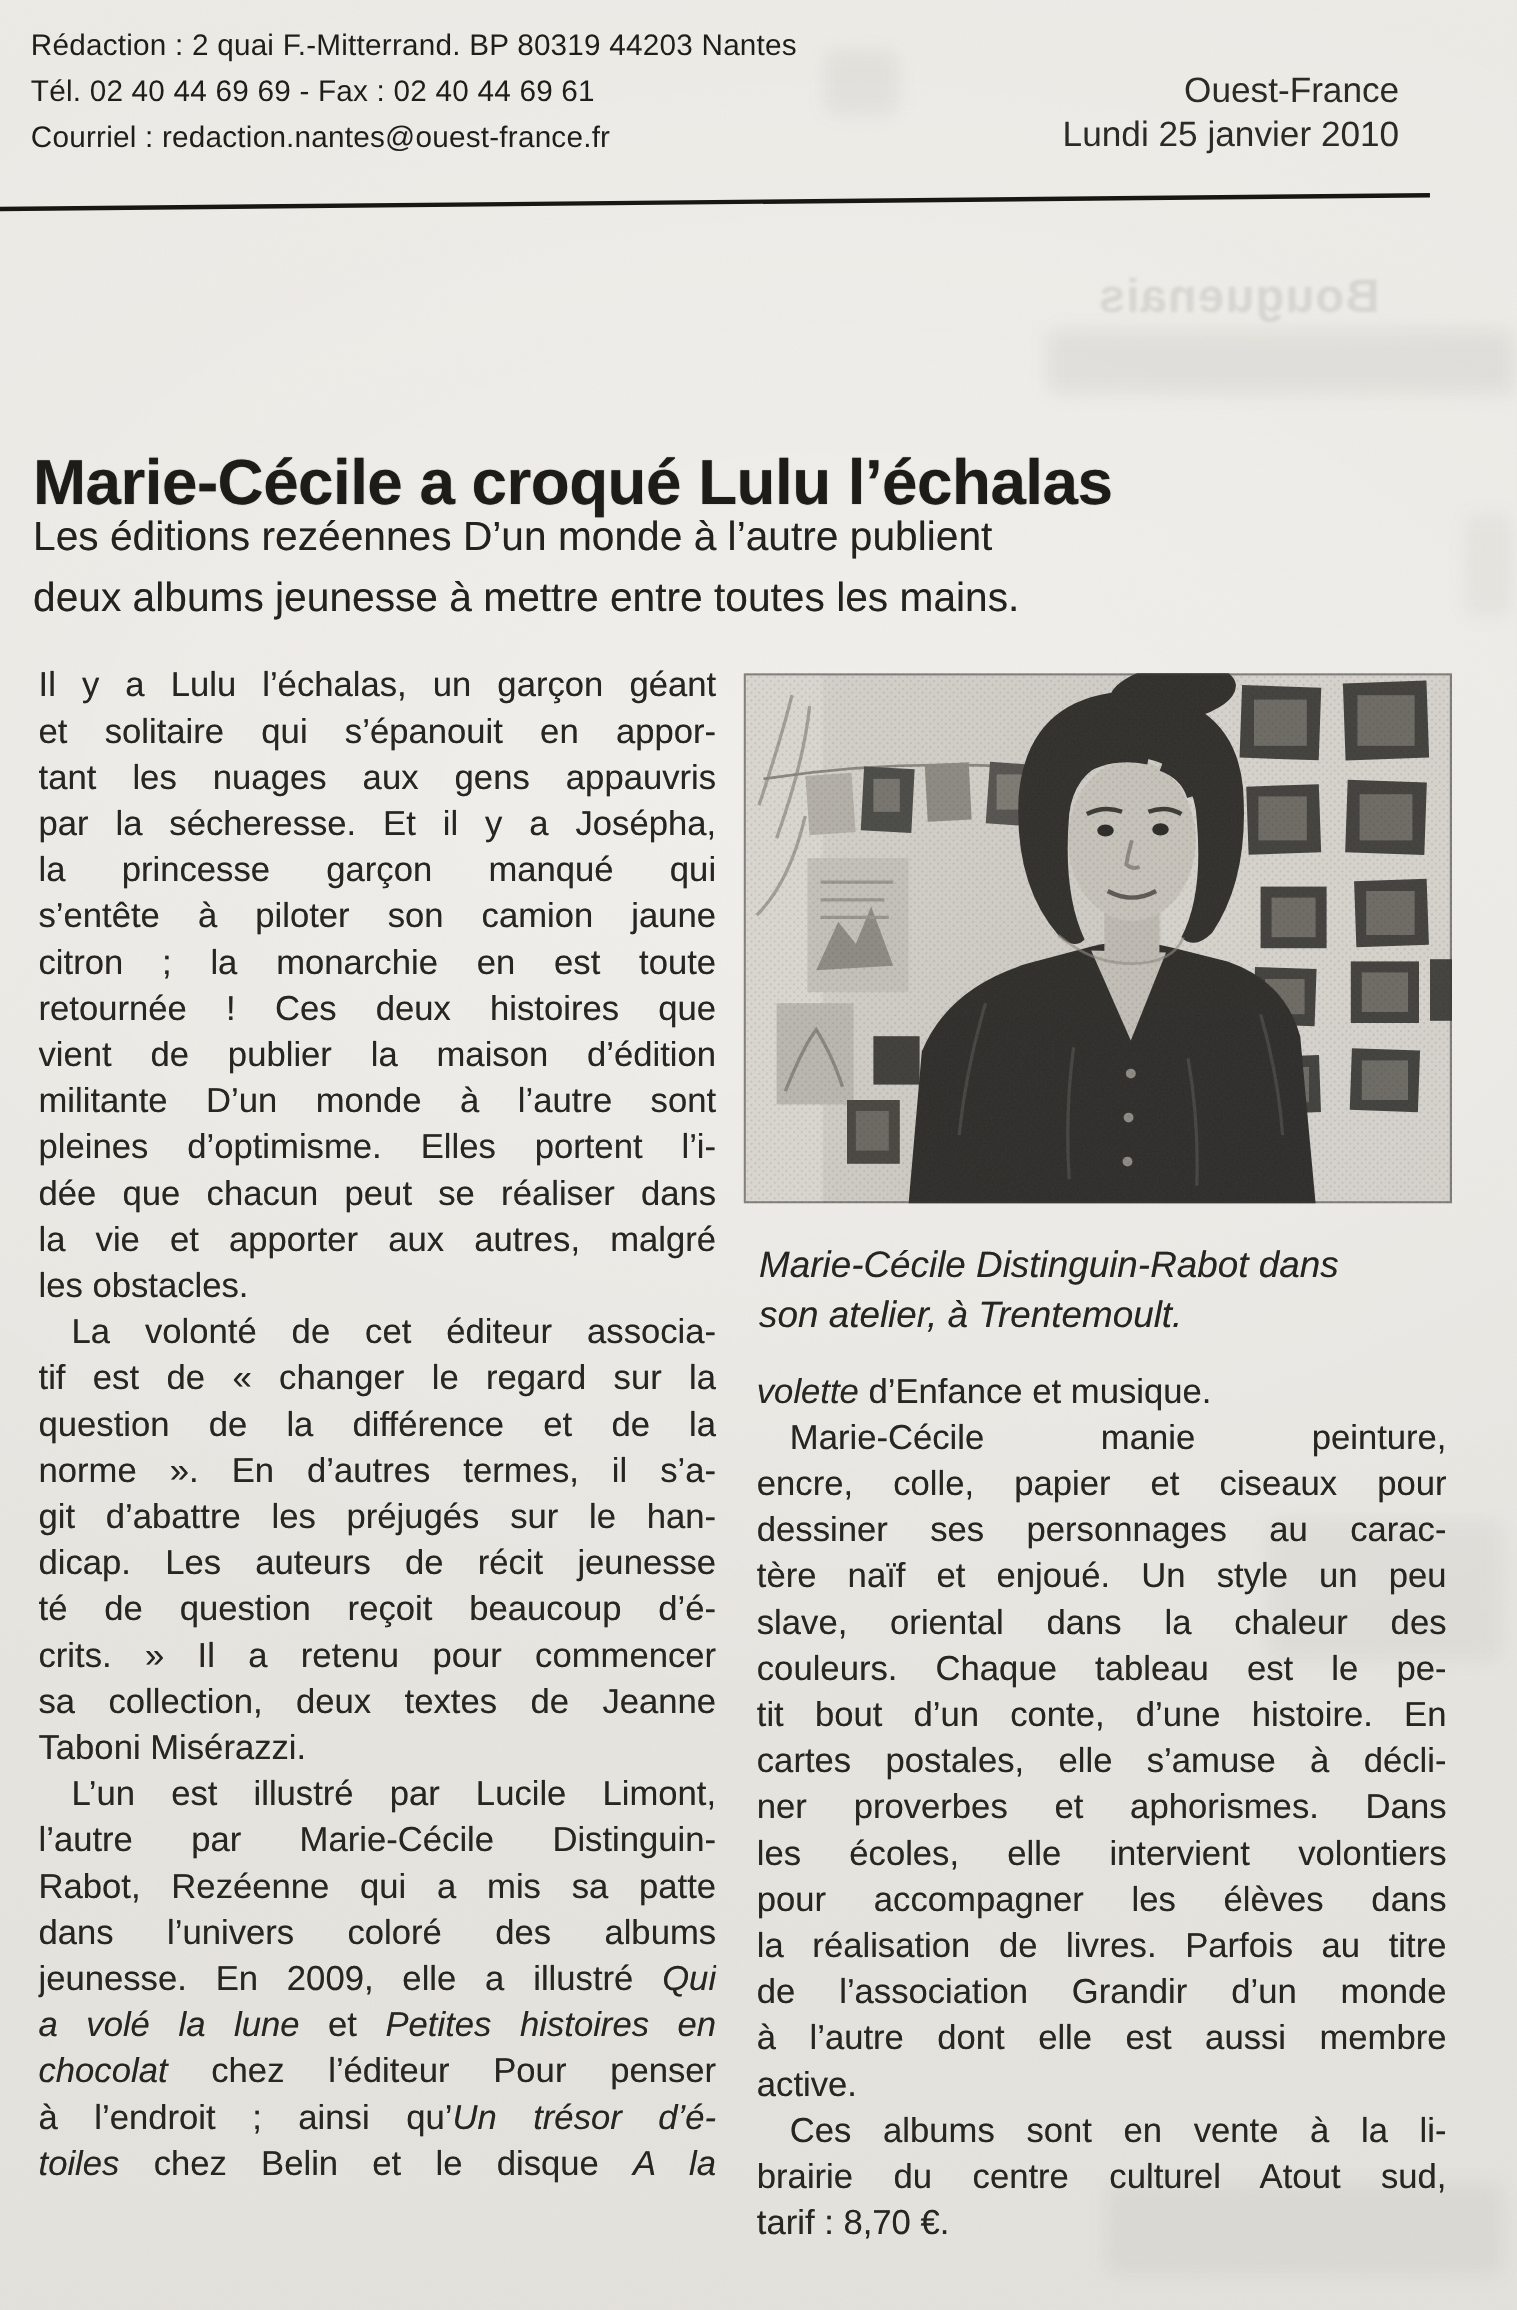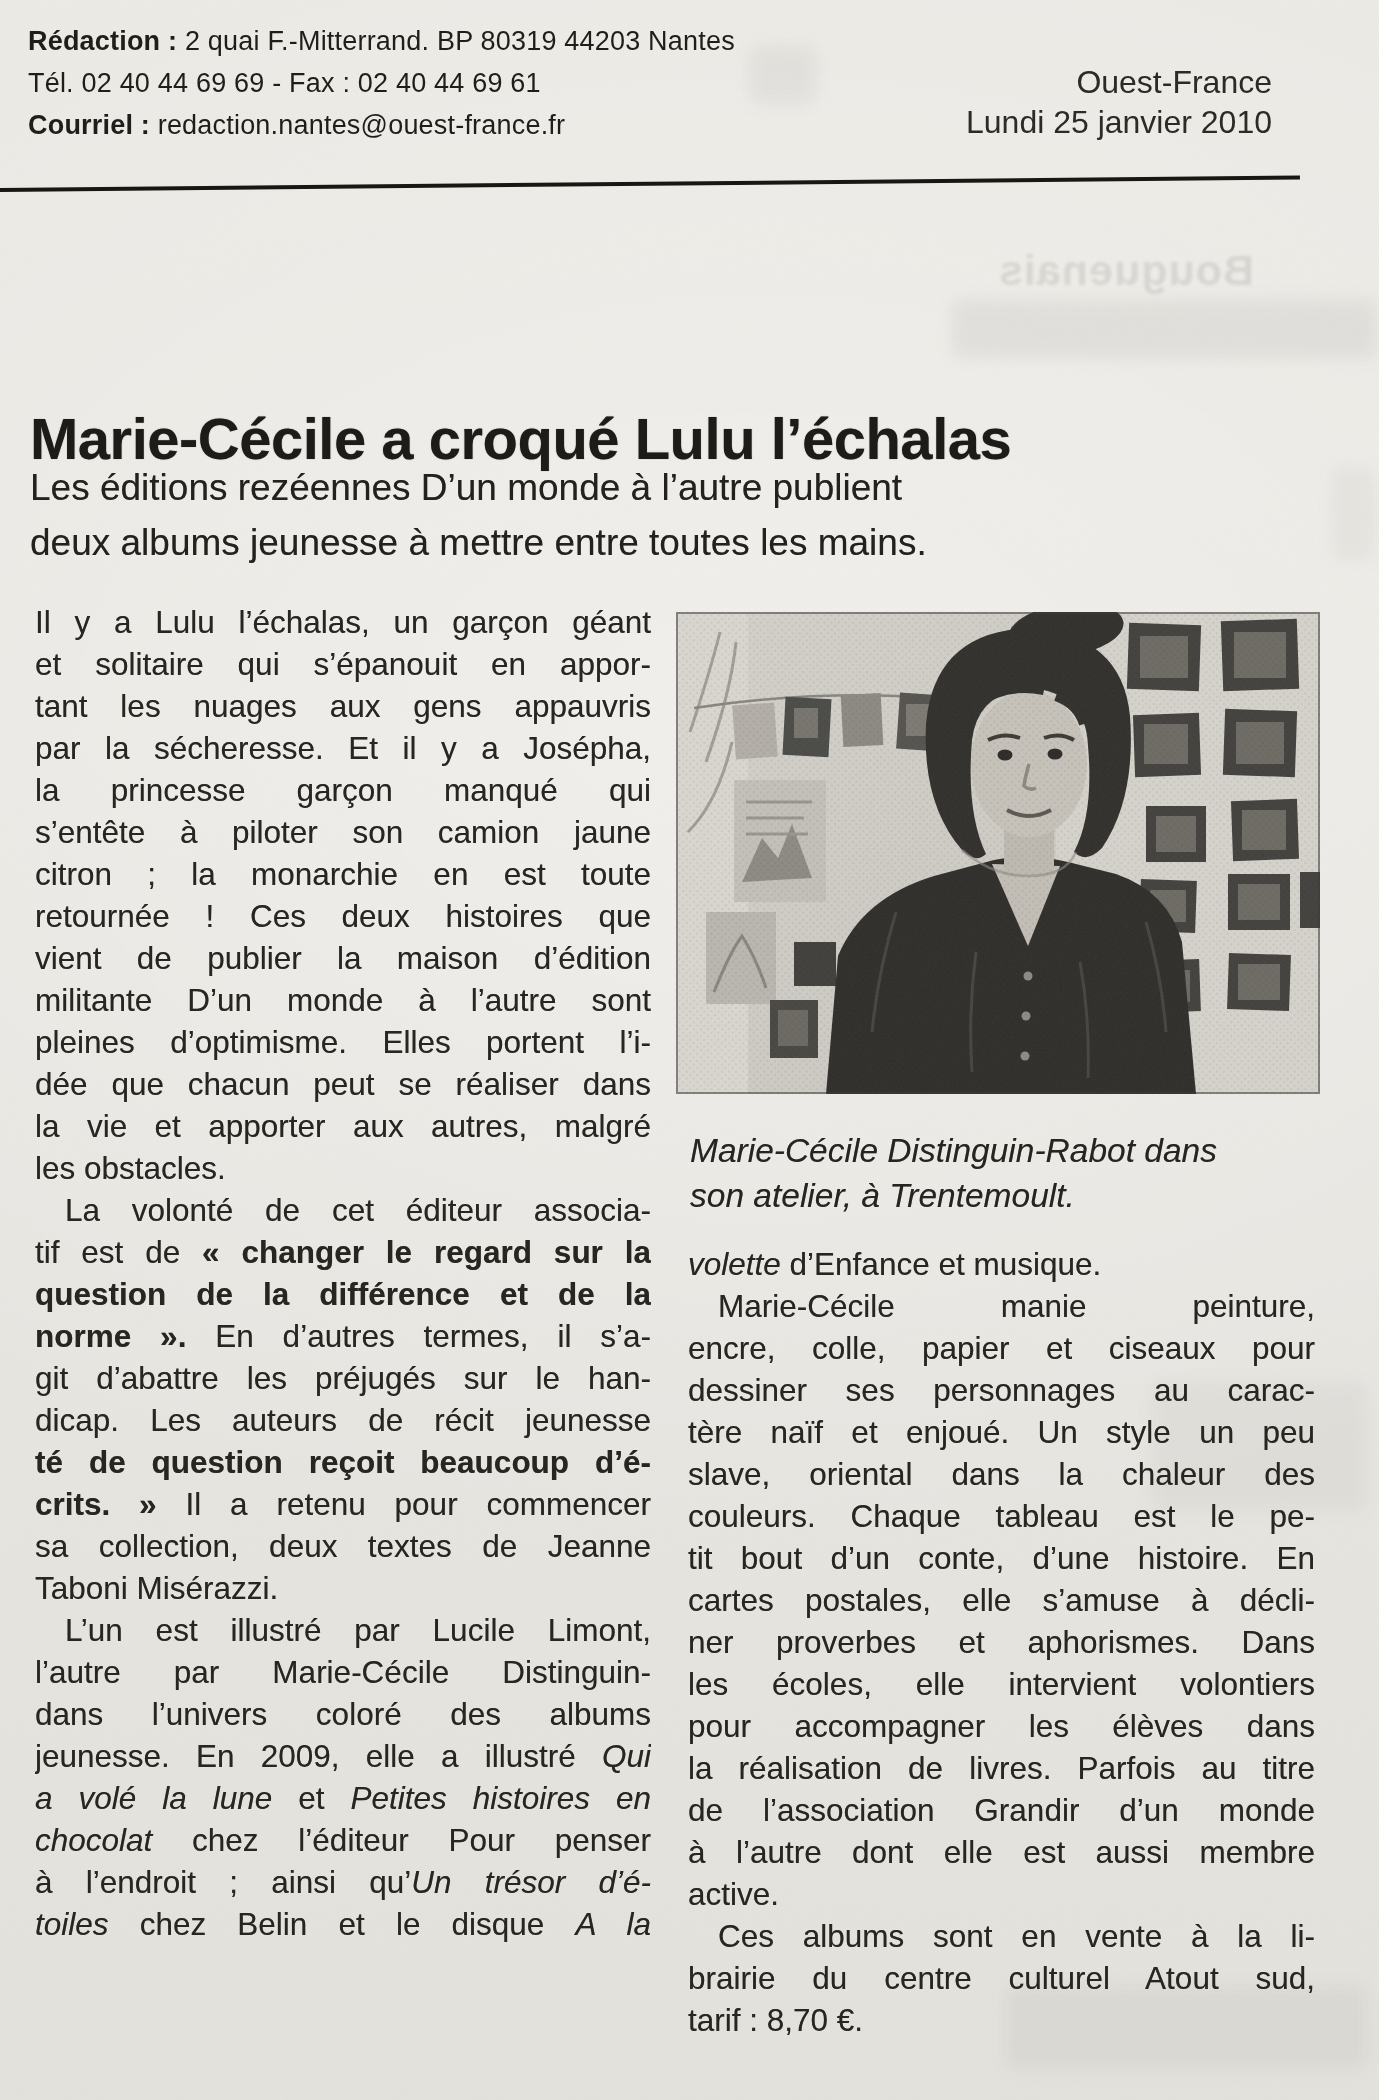--- a/index.html
+++ b/index.html
@@ -26,21 +26,21 @@
   .subhead{position:absolute;left:30px;top:460px;font-size:37px;line-height:55px;color:#21201b;
     text-shadow:0 0 .6px rgba(33,32,27,.4);white-space:nowrap;}
   
   .col{position:absolute;font-size:31.5px;line-height:42px;color:#25241f;
     text-shadow:0 0 .6px rgba(37,36,31,.45);}
   #col-left{left:35px;top:601px;width:616px;}
   #col-right{left:688px;top:1243px;width:627px;}
   .line{text-align:justify;height:42px;overflow:hidden;}
   .line.j::after{content:"";display:inline-block;width:100%;height:0;}
   .line.indent{text-indent:30px;}
-  .seg.b{font-weight:bold;}
+  .seg.b{font-weight:normal;}
   .seg.i{font-style:italic;}
   
   .photo{position:absolute;left:676px;top:612px;width:644px;height:482px;}
   .caption{position:absolute;left:690px;top:1128px;width:632px;font-style:italic;
     font-size:33.5px;line-height:45px;color:#24231e;text-shadow:0 0 .6px rgba(36,35,30,.4);}
   
   .ghost-text{position:absolute;left:942px;top:246px;width:368px;text-align:center;
     transform:scaleX(-1);font-weight:bold;font-size:43px;color:rgba(84,82,76,0.14);
     filter:blur(1.4px);letter-spacing:1px;}
   .blob{position:absolute;background:rgba(96,94,88,0.085);filter:blur(8px);border-radius:10px;}
@@ -100,20 +100,21 @@
       <div class="line j"><span class="seg b">question de la différence et de la</span></div>
       <div class="line j"><span class="seg b">norme ».</span><span class="seg n"> En d’autres termes, il s’a-</span></div>
       <div class="line j"><span class="seg n">git d’abattre les préjugés sur le han-</span></div>
       <div class="line j"><span class="seg n">dicap. Les auteurs de récit jeunesse</span></div>
       <div class="line j"><span class="seg b">té de question reçoit beaucoup d’é-</span></div>
       <div class="line j"><span class="seg b">crits. »</span><span class="seg n"> Il a retenu pour commencer</span></div>
       <div class="line j"><span class="seg n">sa collection, deux textes de Jeanne</span></div>
       <div class="line"><span class="seg n">Taboni Misérazzi.</span></div>
       <div class="line j indent"><span class="seg n">L’un est illustré par Lucile Limont,</span></div>
       <div class="line j"><span class="seg n">l’autre par Marie-Cécile Distinguin-</span></div>
+      <div class="line j"><span class="seg n">Rabot, Rezéenne qui a mis sa patte</span></div>
       <div class="line j"><span class="seg n">dans l’univers coloré des albums</span></div>
       <div class="line j"><span class="seg n">jeunesse. En 2009, elle a illustré </span><span class="seg i">Qui</span></div>
       <div class="line j"><span class="seg i">a volé la lune</span><span class="seg n"> et </span><span class="seg i">Petites histoires en</span></div>
       <div class="line j"><span class="seg i">chocolat</span><span class="seg n"> chez l’éditeur Pour penser</span></div>
       <div class="line j"><span class="seg n">à l’endroit ; ainsi qu’</span><span class="seg i">Un trésor d’é-</span></div>
       <div class="line j"><span class="seg i">toiles</span><span class="seg n"> chez Belin et le disque </span><span class="seg i">A la</span></div>
     </div>
   <div class="col" id="col-right">
       <div class="line"><span class="seg i">volette</span><span class="seg n"> d’Enfance et musique.</span></div>
       <div class="line j indent"><span class="seg n">Marie-Cécile manie peinture,</span></div>

